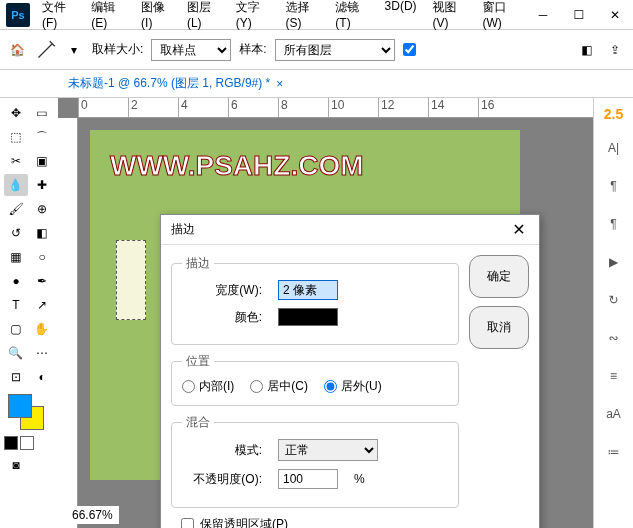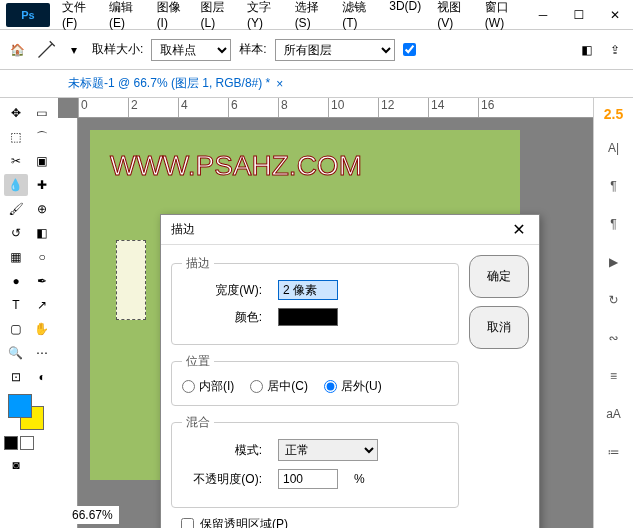--- a/index.html
+++ b/index.html
@@ -1,19 +1,19 @@
 <!DOCTYPE html>
 <html><head>
 <meta charset="utf-8">
 <style>
 * { margin: 0; padding: 0; box-sizing: border-box; font-family: "Microsoft YaHei", sans-serif; font-size: 12px; }
 body { background: #f0f0f0; width: 633px; height: 528px; overflow: hidden; position: relative; }
 
 .titlebar { height: 30px; background: #fff; display: flex; align-items: center; border-bottom: 1px solid #ccc; }
-.ps-logo { width: 44px; height: 24px; background: #001e36; color: #31a8ff; display: flex; align-items: center; justify-content: center; font-weight: bold; font-size: 11px; margin: 0 6px; border-radius: 2px; }
+.ps-logo { width: 24px; height: 24px; background: #001e36; color: #31a8ff; display: flex; align-items: center; justify-content: center; font-weight: bold; font-size: 11px; margin: 0 6px; border-radius: 2px; }
 .menu { display: flex; gap: 4px; flex: 1; }
 .menu-item { padding: 4px 6px; cursor: pointer; }
 .win-controls { display: flex; }
 .win-btn { width: 36px; height: 30px; display: flex; align-items: center; justify-content: center; cursor: pointer; }
 
 .options-bar { height: 40px; background: #fff; display: flex; align-items: center; padding: 0 8px; gap: 8px; border-bottom: 1px solid #ccc; }
 .opt-icon { width: 20px; height: 20px; display: flex; align-items: center; justify-content: center; }
 .opt-select { height: 22px; border: 1px solid #999; background: #fff; padding: 0 4px; min-width: 80px; }
 .opt-label { white-space: nowrap; }
 .spacer { flex: 1; }
@@ -30,21 +30,21 @@
 .fg-color { position: absolute; width: 24px; height: 24px; background: #0099ff; border: 1px solid #666; top: 0; left: 4px; z-index: 2; }
 .bg-color { position: absolute; width: 24px; height: 24px; background: #ffeb00; border: 1px solid #666; top: 12px; left: 16px; }
 .mini-colors { display: flex; gap: 2px; margin-top: 2px; }
 .mini-c { width: 14px; height: 14px; border: 1px solid #666; }
 
 .canvas-area { flex: 1; background: #808080; position: relative; overflow: hidden; }
 .ruler-h { position: absolute; top: 0; left: 20px; right: 0; height: 20px; background: #fff; border-bottom: 1px solid #999; display: flex; font-size: 9px; color: #555; }
 .ruler-h span { width: 50px; text-align: left; padding-left: 2px; border-left: 1px solid #aaa; }
 .ruler-v { position: absolute; top: 20px; left: 0; bottom: 0; width: 20px; background: #fff; border-right: 1px solid #999; }
 .canvas { position: absolute; top: 32px; left: 32px; width: 430px; height: 350px; background: #9bbf65; }
-.watermark { position: absolute; top: 20px; left: 20px; font-size: 28px; font-weight: normal; color: #fff; -webkit-text-stroke: 1px #800; }
+.watermark { position: absolute; top: 20px; left: 20px; font-size: 28px; font-weight: bold; color: #fff; -webkit-text-stroke: 1px #800; }
 .dashed-box { position: absolute; top: 110px; left: 26px; width: 30px; height: 80px; border: 1px dashed #555; background: #f5f5dc; }
 .zoom-status { position: absolute; bottom: 4px; left: 8px; background: #fff; padding: 2px 6px; font-size: 12px; }
 
 .right-panel { width: 40px; background: #fff; border-left: 1px solid #ccc; display: flex; flex-direction: column; align-items: center; padding-top: 8px; gap: 14px; }
 .right-icon { width: 24px; height: 24px; display: flex; align-items: center; justify-content: center; cursor: pointer; color: #555; }
 .right-badge { color: #ff9900; font-weight: bold; font-size: 14px; }
 
 .dialog { position: absolute; top: 214px; left: 160px; width: 380px; background: #fff; border: 1px solid #888; box-shadow: 2px 2px 8px rgba(0,0,0,0.3); }
 .dlg-title { height: 30px; display: flex; align-items: center; justify-content: space-between; padding: 0 10px; border-bottom: 1px solid #ddd; }
 .dlg-close { width: 20px; height: 20px; cursor: pointer; display: flex; align-items: center; justify-content: center; font-size: 16px; }
@@ -105,21 +105,21 @@
     <option>所有图层</option>
   </select>
   <input type="checkbox" checked="" style="">
   <div class="spacer"></div>
   <div class="opt-icon">◧</div>
   <div class="opt-icon">⇪</div>
 </div>
 
 <div class="doc-tab-bar">
   <div class="doc-tab">
-    <span>未标题-1 @ 66.7% (图层 1, RGB/8#) *</span>
+    <span>未标题-1 @ 66.7% (图层 1, RGB/9#) *</span>
     <span>×</span>
   </div>
 </div>
 
 <div class="main">
   <div class="tools">
     <div class="tool-row">
         <div class="tool">✥</div>
         <div class="tool">▭</div>
       </div>

